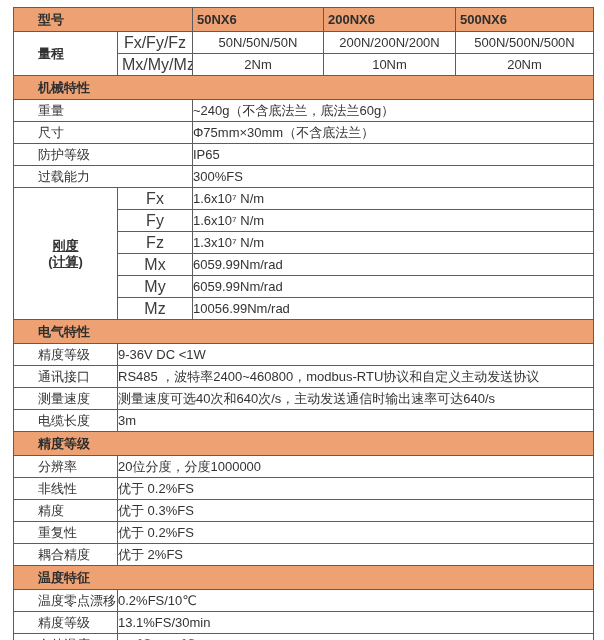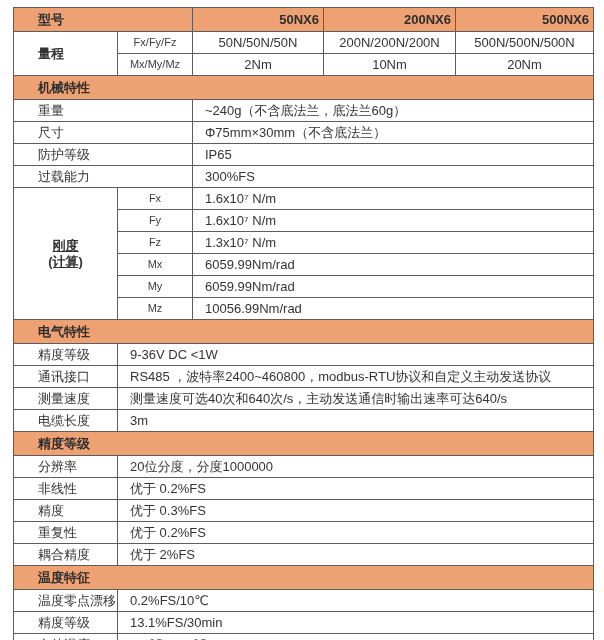--- a/index.html
+++ b/index.html
@@ -26,26 +26,26 @@
     overflow:hidden;
     white-space:nowrap;
     vertical-align:middle;
   }
   tr.orange td{
     background:#eea173;
     font-weight:bold;
     color:#2e2e2e;
     height:21px;
   }
-  td.model{ text-align:right; }
+  td.model{ text-align:left; }
   td.lbl{ padding-left:24px; }
   td.bold{ font-weight:bold; }
   td.ctr{ text-align:center;margin-left:8px; }
-  td.sub{ text-align:center; font-size:11px; color:#3c3c3c; }
-  td.val{ padding-left:12px; }
+  td.sub{ text-align:center; font-size:16px; color:#3c3c3c; }
+  td.val{ padding-left:0; }
   td.stiff{
     text-align:center;
     font-weight:bold;
     white-space:normal;
     line-height:16px;
     text-decoration:underline;
   }
 </style>
 </head>
 <body>

